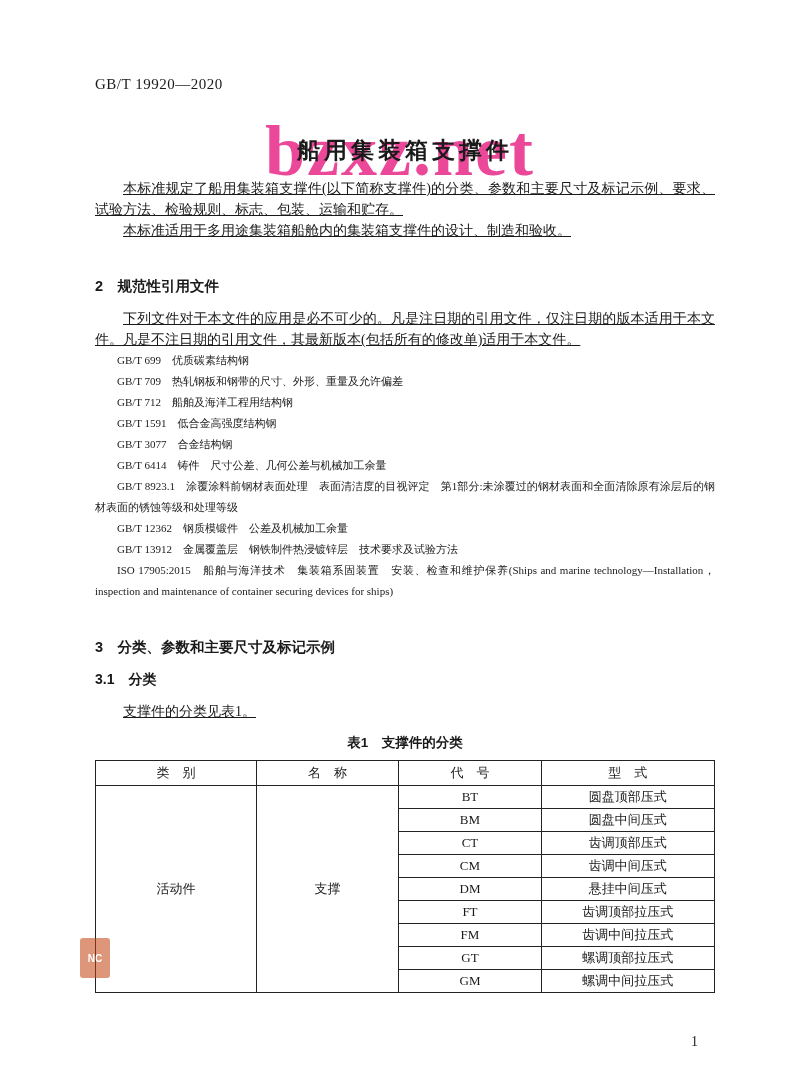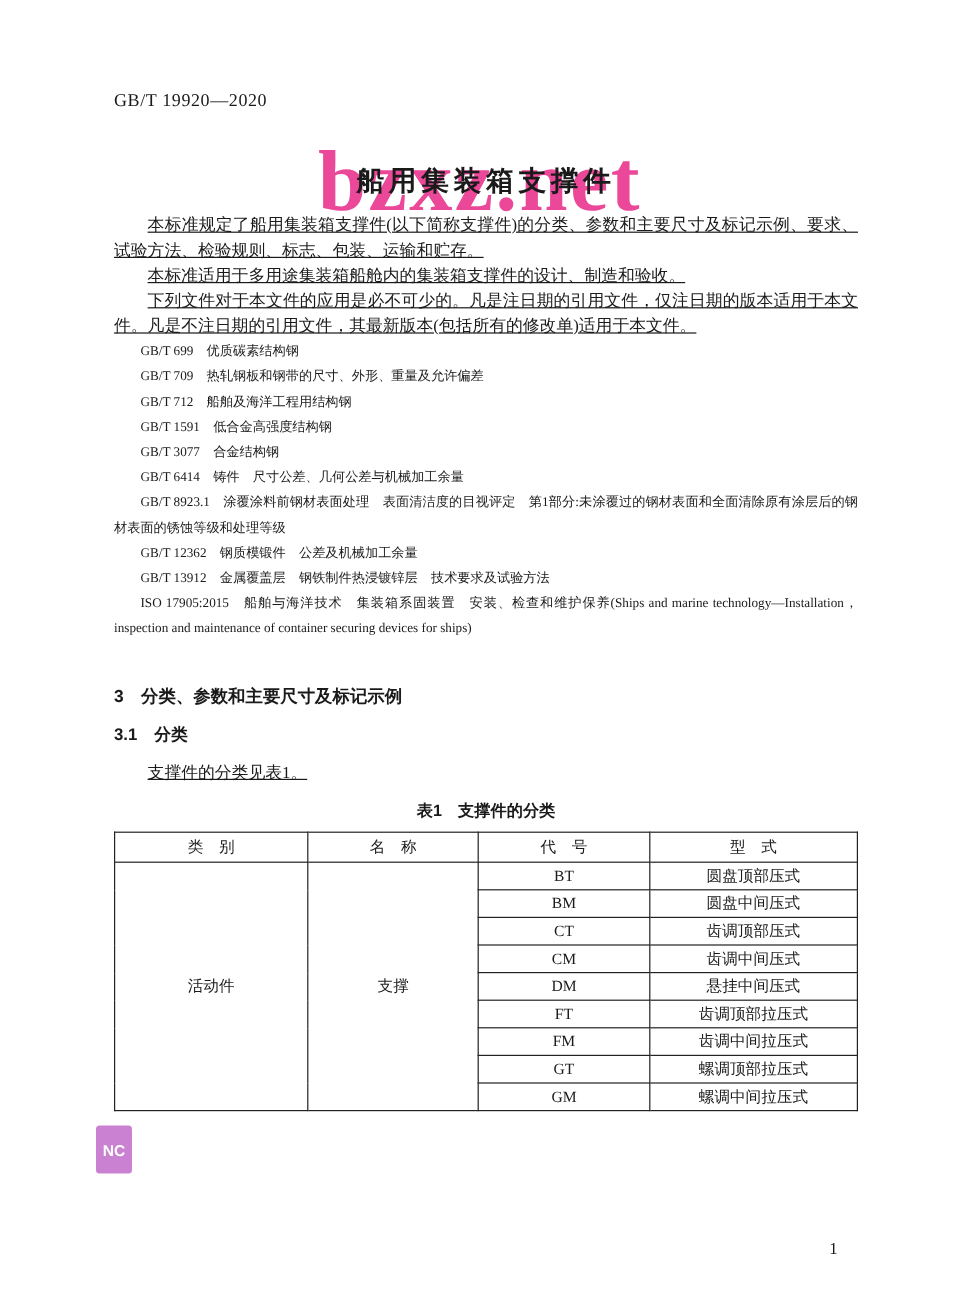--- a/index.html
+++ b/index.html
@@ -29,30 +29,30 @@
     z-index: -1;
     white-space: nowrap;
     user-select: none;
   }
   .corner-watermark {
     position: absolute;
     left: 80px;
     top: 938px;
     width: 30px;
     height: 40px;
-    background: #a21caf;
+    background: #c2410c;
     color: #ffffff;
     opacity: 0.55;
     border-radius: 3px;
     display: flex;
     align-items: center;
     justify-content: center;
     font-family: "Liberation Sans", sans-serif;
     font-weight: bold;
-    font-size: 13px;
+    font-size: 10px;
     z-index: 1;
   }
   .header { text-align: left; font-size: 15px; letter-spacing: 0.5px; }
   .doc-title {
     margin-top: 42px;
     text-align: center;
     font-family: "Liberation Sans", "DejaVu Sans", sans-serif;
     font-weight: bold;
     font-size: 23px;
     letter-spacing: 4px;
@@ -128,20 +128,21 @@
 
   <div class="header">
     <span>GB/T 19920—2020</span>
   </div>
 
   <h1 class="doc-title">船用集装箱支撑件</h1>
 
   <p class="body-para">本标准规定了船用集装箱支撑件(以下简称支撑件)的分类、参数和主要尺寸及标记示例、要求、试验方法、检验规则、标志、包装、运输和贮存。</p>
   <p class="body-para">本标准适用于多用途集装箱船舱内的集装箱支撑件的设计、制造和验收。</p>
 
+  <h2 class="sec-heading">2　规范性引用文件</h2>
   <p class="body-para">下列文件对于本文件的应用是必不可少的。凡是注日期的引用文件，仅注日期的版本适用于本文件。凡是不注日期的引用文件，其最新版本(包括所有的修改单)适用于本文件。</p>
   <p class="ref-item">GB/T 699　优质碳素结构钢</p>
   <p class="ref-item">GB/T 709　热轧钢板和钢带的尺寸、外形、重量及允许偏差</p>
   <p class="ref-item">GB/T 712　船舶及海洋工程用结构钢</p>
   <p class="ref-item">GB/T 1591　低合金高强度结构钢</p>
   <p class="ref-item">GB/T 3077　合金结构钢</p>
   <p class="ref-item">GB/T 6414　铸件　尺寸公差、几何公差与机械加工余量</p>
   <p class="ref-item">GB/T 8923.1　涂覆涂料前钢材表面处理　表面清洁度的目视评定　第1部分:未涂覆过的钢材表面和全面清除原有涂层后的钢材表面的锈蚀等级和处理等级</p>
   <p class="ref-item">GB/T 12362　钢质模锻件　公差及机械加工余量</p>
   <p class="ref-item">GB/T 13912　金属覆盖层　钢铁制件热浸镀锌层　技术要求及试验方法</p>

